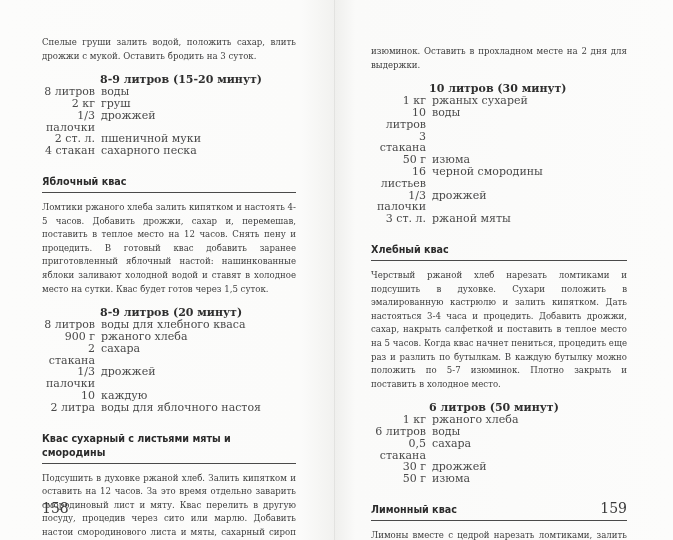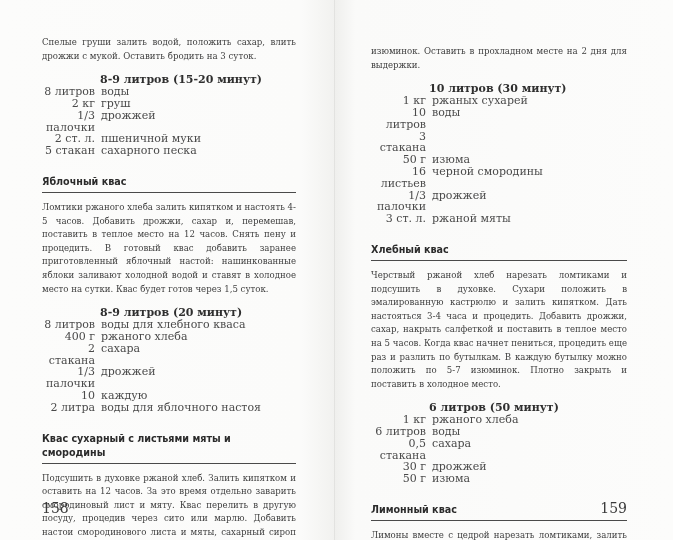--- a/index.html
+++ b/index.html
@@ -65,38 +65,38 @@
           </div>
           <div class="ing">
             <span class="qty">1/3 палочки</span>
             <span class="name">дрожжей</span>
           </div>
           <div class="ing">
             <span class="qty">2 ст. л.</span>
             <span class="name">пшеничной муки</span>
           </div>
           <div class="ing">
-            <span class="qty">5 стакан</span>
+            <span class="qty">4 стакан</span>
             <span class="name">сахарного песка</span>
           </div>
         </div>
     </div>
 
     <div class="section">
       <h2>Яблочный квас</h2>
       <p class="body">Ломтики ржаного хлеба залить кипятком и настоять 4-5 часов. Добавить дрожжи, сахар и, перемешав, поставить в теплое место на 12 часов. Снять пену и процедить. В готовый квас добавить заранее приготовленный яблочный настой: нашинкованные яблоки заливают холодной водой и ставят в холодное место на сутки. Квас будет готов через 1,5 суток.</p>
       <div class="recipe">
         <div class="recipe-title">8-9 литров (20 минут)</div>
         <div class="ingredients">
             <div class="ing">
               <span class="qty">8 литров</span>
               <span class="name">воды для хлебного кваса</span>
             </div>
             <div class="ing">
-              <span class="qty">400 г</span>
+              <span class="qty">900 г</span>
               <span class="name">ржаного хлеба</span>
             </div>
             <div class="ing">
               <span class="qty">2 стакана</span>
               <span class="name">сахара</span>
             </div>
             <div class="ing">
               <span class="qty">1/3 палочки</span>
               <span class="name">дрожжей</span>
             </div>

